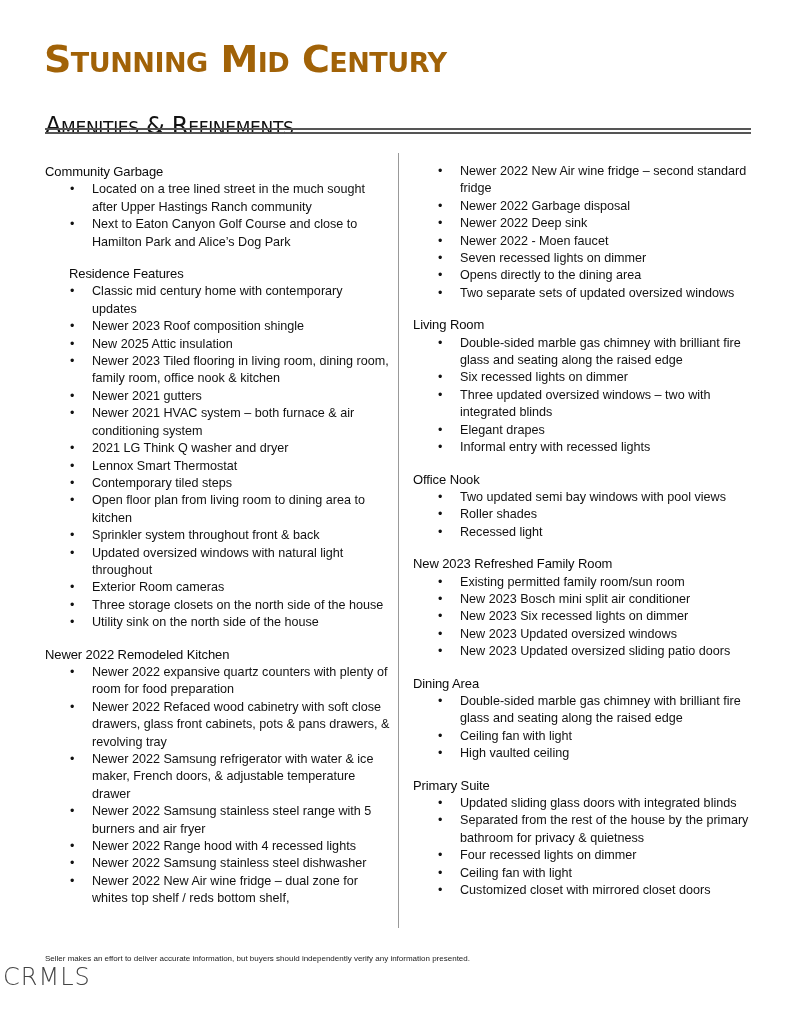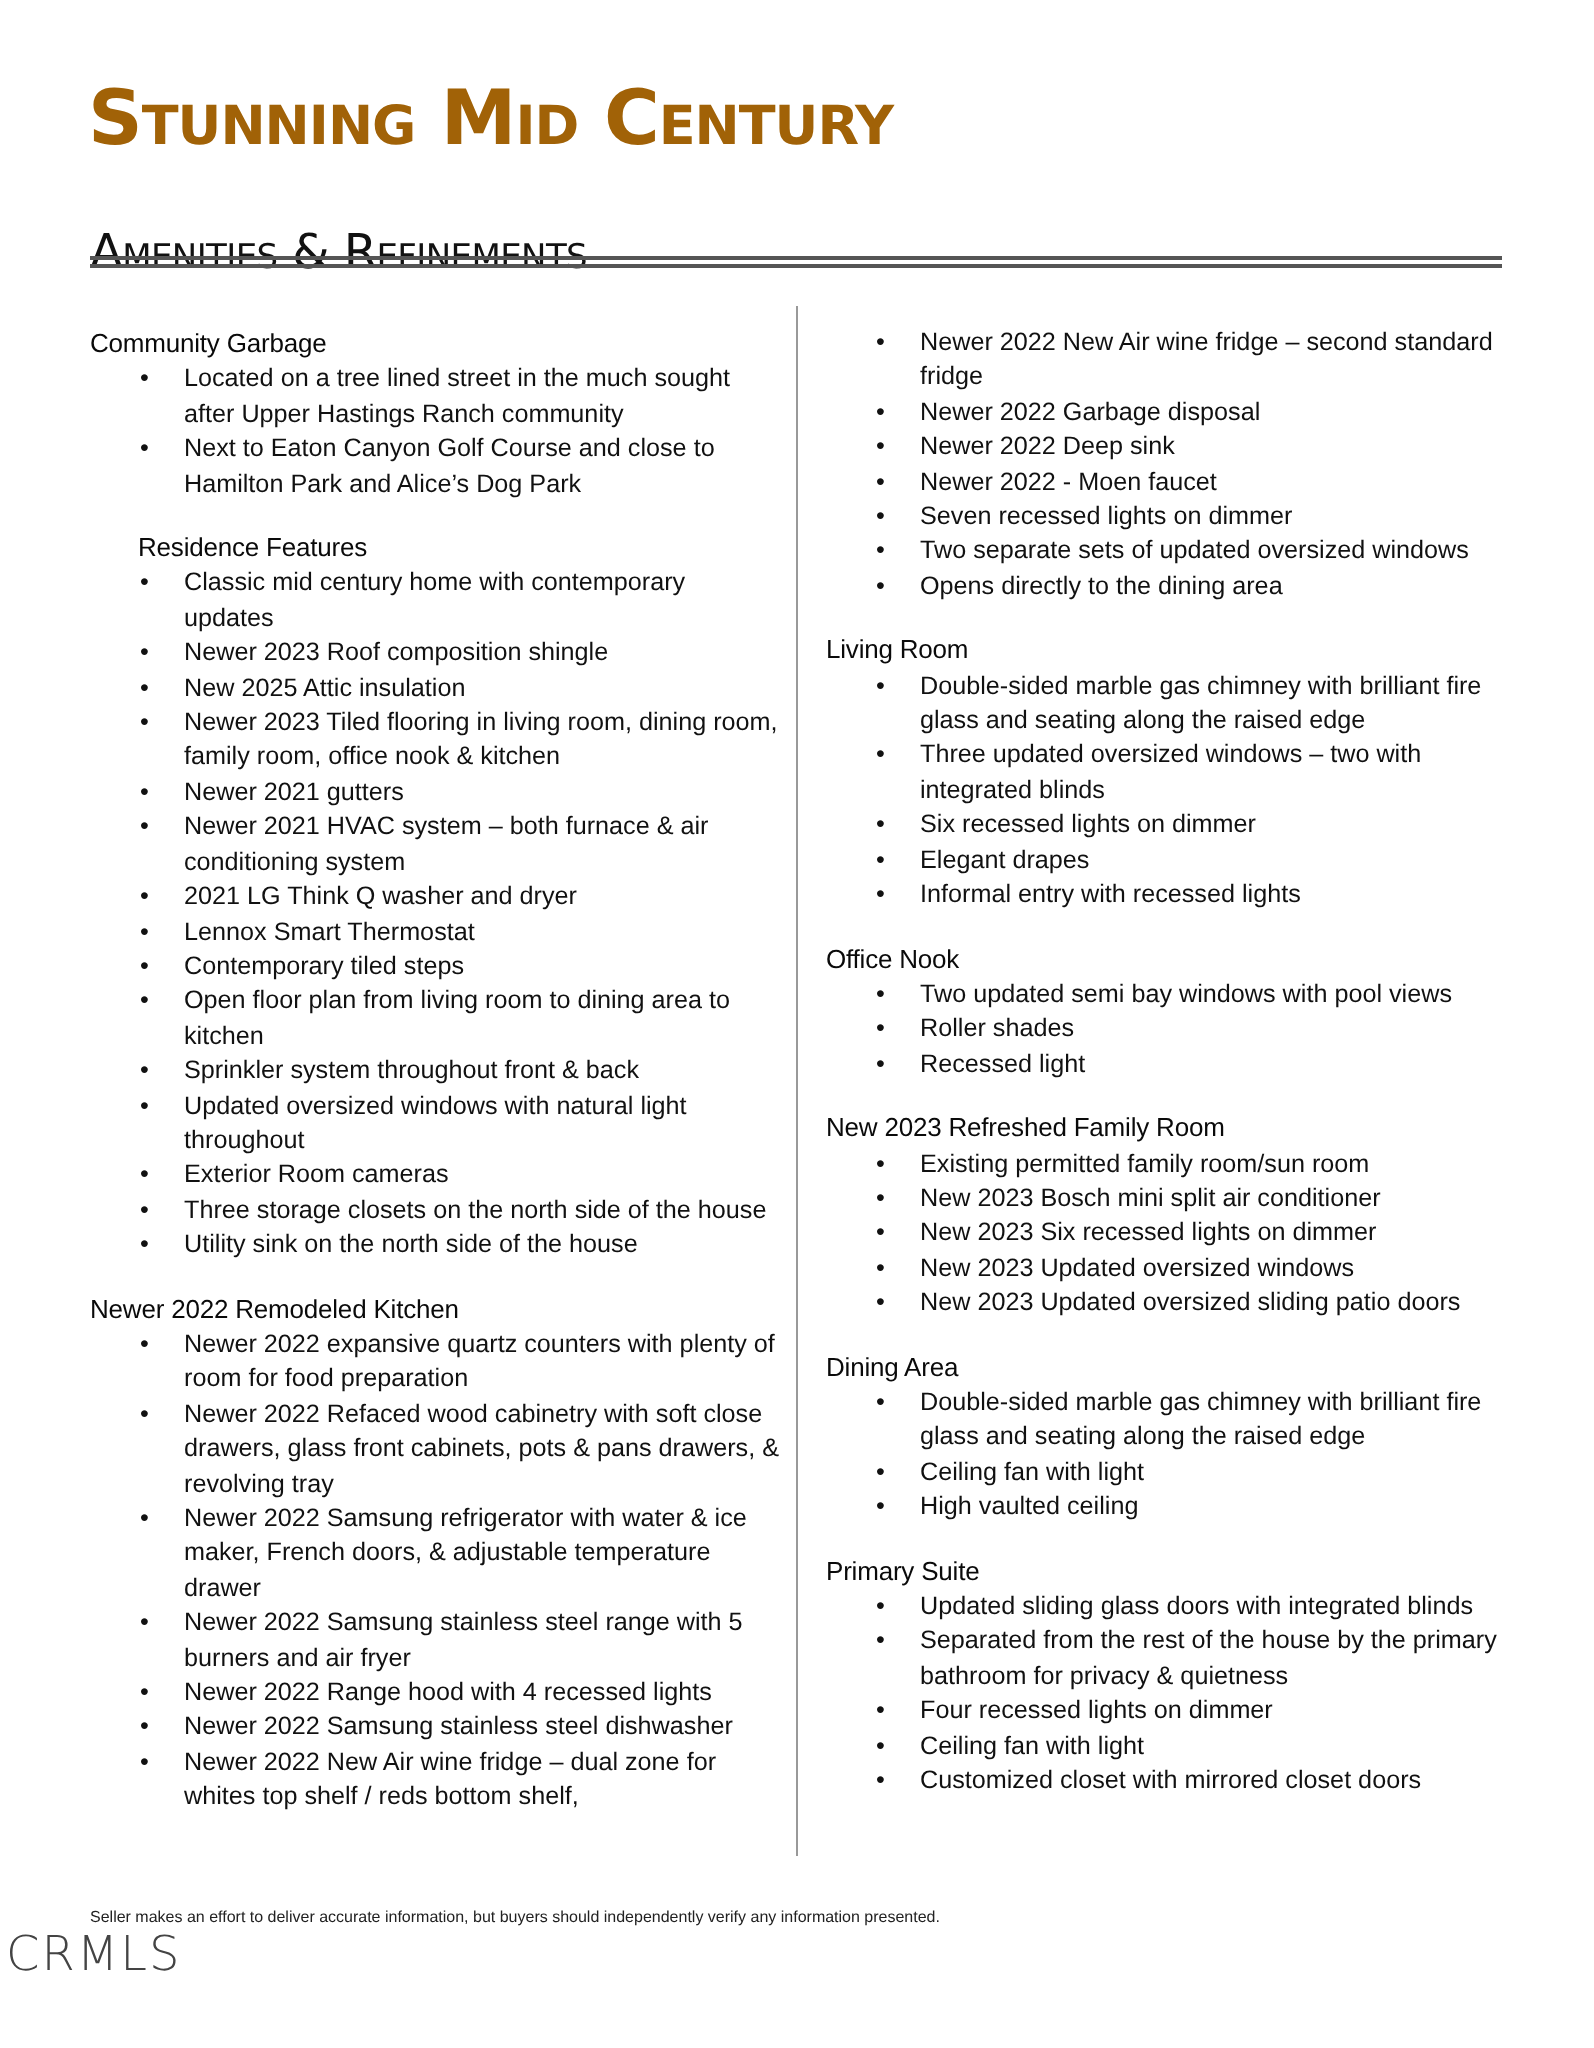--- a/index.html
+++ b/index.html
@@ -75,30 +75,30 @@
       </div>
     </div>
   <div class="col right" id="right-col">
       <div class="section">
         <ul>
           <li>Newer 2022 New Air wine fridge – second standard fridge</li>
           <li>Newer 2022 Garbage disposal</li>
           <li>Newer 2022 Deep sink</li>
           <li>Newer 2022 - Moen faucet</li>
           <li>Seven recessed lights on dimmer</li>
+          <li>Opens directly to the dining area</li>
           <li>Two separate sets of updated oversized windows</li>
-          <li>Opens directly to the dining area</li>
         </ul>
       </div>
       <div class="section">
         <div class="section-title">Living Room</div>
         <ul>
           <li>Double-sided marble gas chimney with brilliant fire glass and seating along the raised edge</li>
+          <li>Six recessed lights on dimmer</li>
           <li>Three updated oversized windows – two with integrated blinds</li>
-          <li>Six recessed lights on dimmer</li>
           <li>Elegant drapes</li>
           <li>Informal entry with recessed lights</li>
         </ul>
       </div>
       <div class="section">
         <div class="section-title">Office Nook</div>
         <ul>
           <li>Two updated semi bay windows with pool views</li>
           <li>Roller shades</li>
           <li>Recessed light</li>

